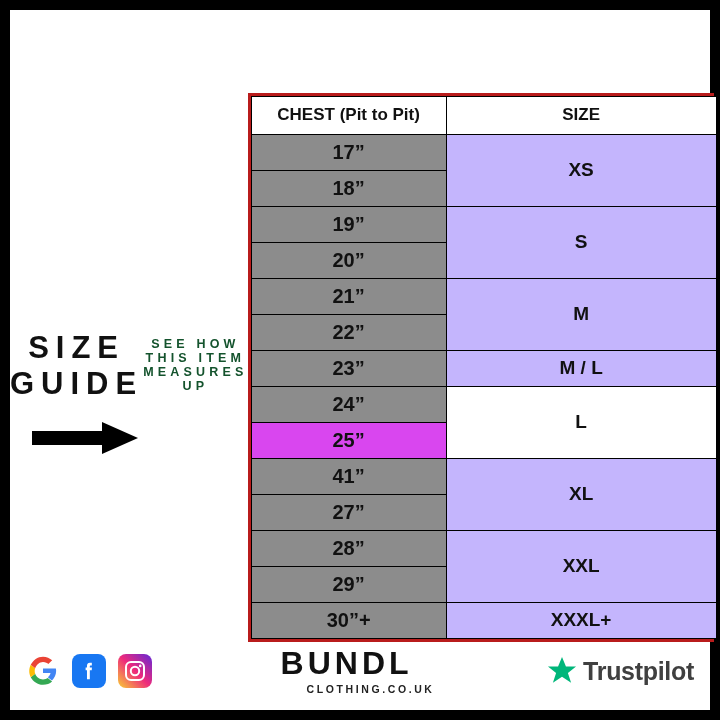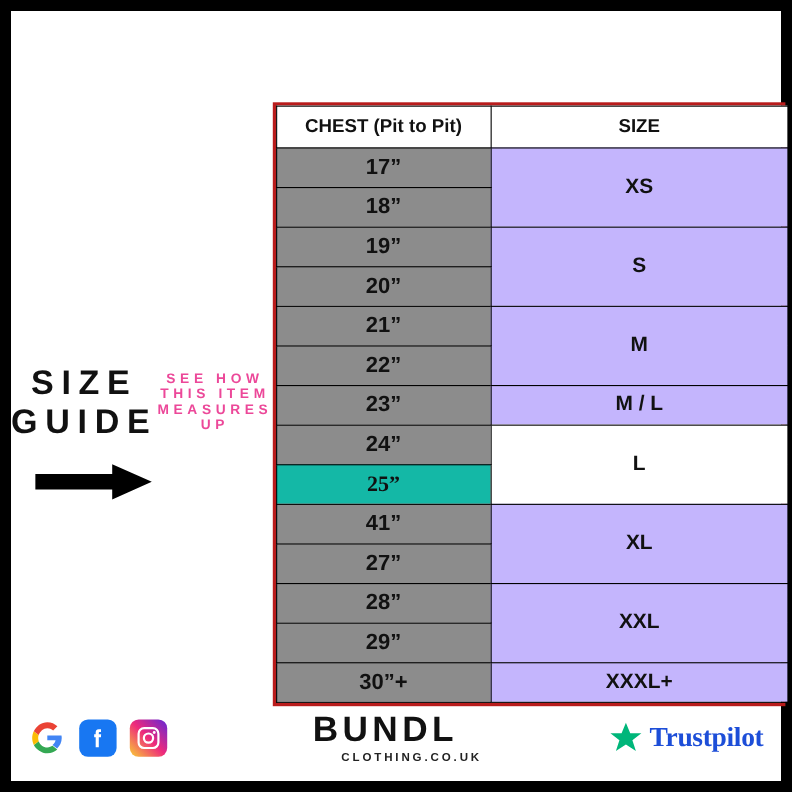--- a/index.html
+++ b/index.html
@@ -37,21 +37,21 @@
     font-weight: bold;
     letter-spacing: 7px;
     color: #111;
     text-align: center;
   }
   .subtitle {
     margin-top: 10px;
     font-size: 12.5px;
     font-weight: bold;
     letter-spacing: 4.2px;
-    color: #ec4899;
+    color: #14532d;
     text-align: center;
   }
   .table-wrap {
     margin-top: 14px;
     width: 466px;
     border: 3px solid #b91c1c;
     box-sizing: border-box;
     position: relative;
   }
   table.size-table {
@@ -71,21 +71,21 @@
     font-size: 17px;
     background: #ffffff;
   }
   .chest-col { width: 194px; }
   .size-col { width: 269px; }
   .chest-cell {
     height: 35px;
     font-size: 20px;
     background: #8c8c8c;
   }
-  .chest-cell.white { background: #14b8a6; font-family: Liberation Serif, serif; }
+  .chest-cell.white { background: #d946ef; }
   .size-cell {
     font-size: 19px;
     background: #c4b5fd;
   }
   .size-cell.white { background: #ffffff; }
 
   .arrow {
     position: absolute;
     left: 22px;
     top: 410px;
@@ -142,23 +142,22 @@
     align-items: center;
     gap: 6px;
   }
   .tp-star {
     width: 30px;
     height: 30px;
   }
   .tp-text {
     font-size: 25px;
     font-weight: bold;
-    color: #1d4ed8;
+    color: #404040;
     letter-spacing: -0.3px;
-    font-family: Liberation Serif, serif;
   }
 </style>
 </head>
 <body>
 
 <div class="page">
   <div class="sheet">
 
     <div class="title">SIZE GUIDE</div>
     <div class="subtitle">SEE HOW THIS ITEM MEASURES UP</div>

